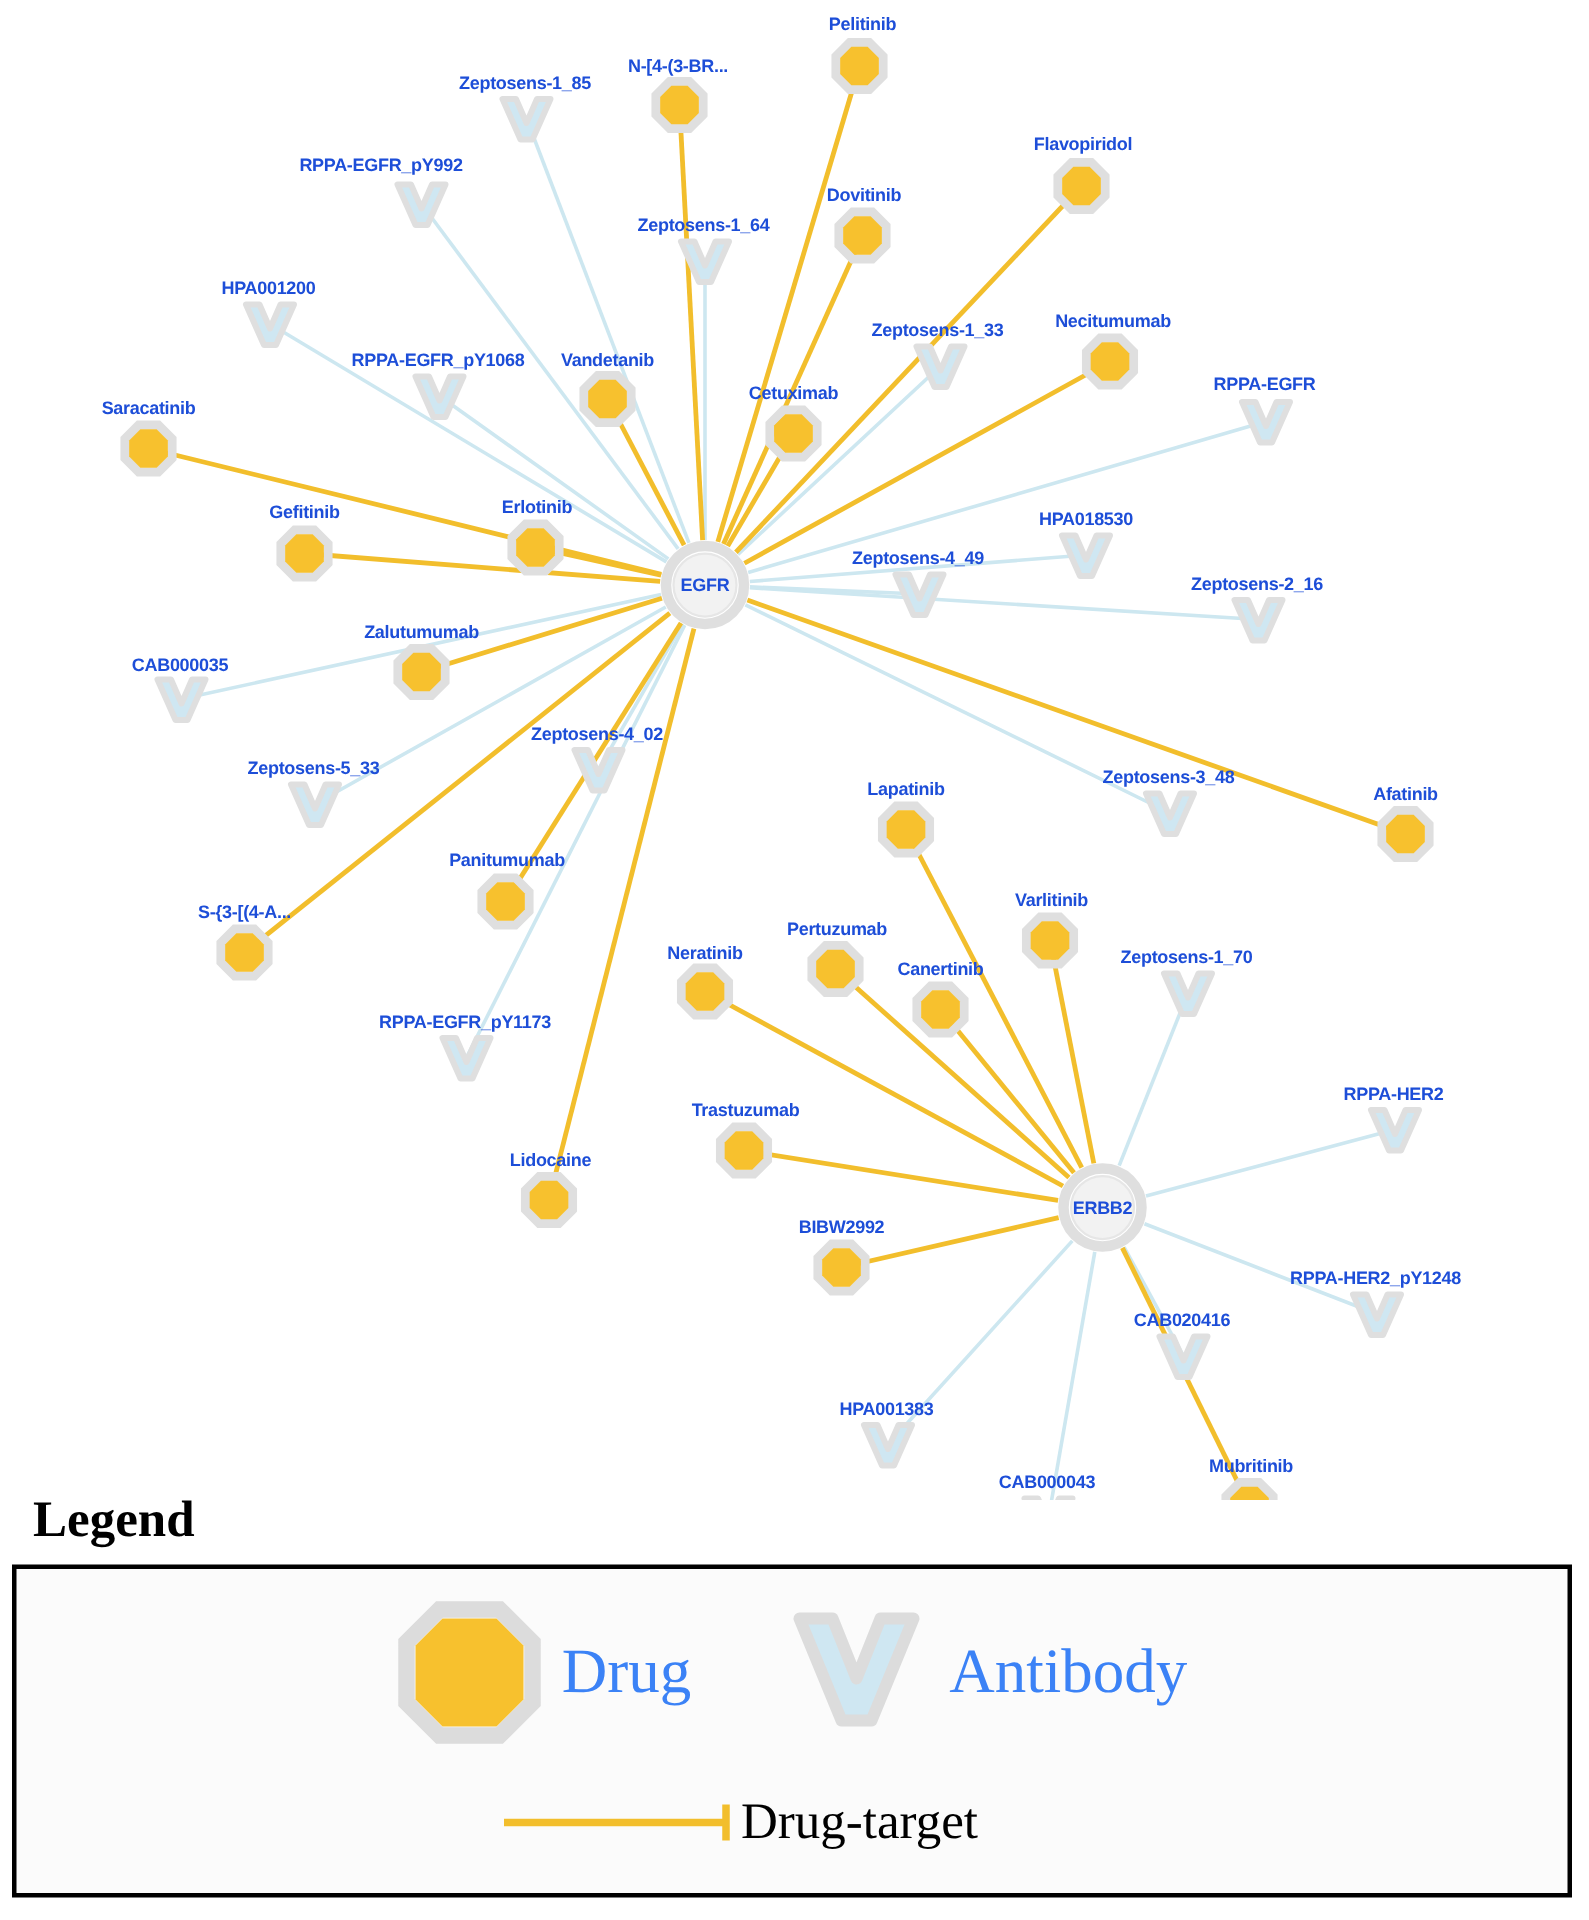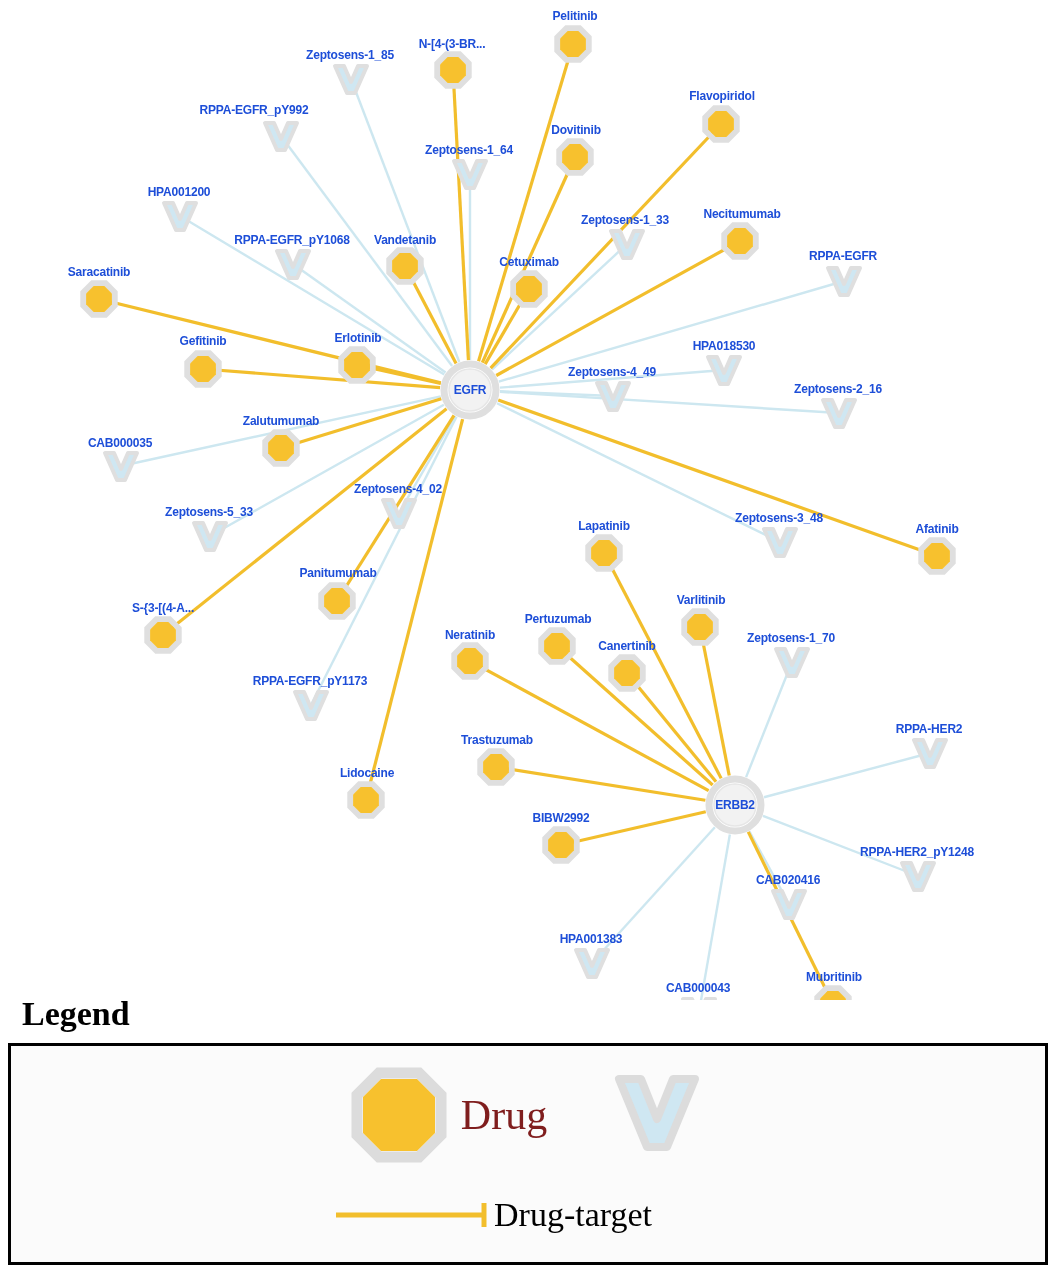--- a/index.html
+++ b/index.html
@@ -64,21 +64,21 @@
   .legend-item {
     display: flex;
     align-items: center;
     gap: 14px;
   }
   .legend-item.drug { margin-right: 62px; }
   .legend-item.gene { margin-right: 62px; }
   .legend-text {
     font-family: "Liberation Serif", serif;
     font-size: 42px;
-    color: #7f1d1d;
+    color: #3b82f6;
   }
   .legend-row2 {
     position: absolute;
     left: 0;
     top: 1185px;
     width: 1056px;
     height: 60px;
     display: flex;
     align-items: center;
     justify-content: center;
@@ -228,20 +228,21 @@
     <svg width="96" height="96" viewBox="0 0 96 96">
       <polygon points="28,6 68,6 90,28 90,68 68,90 28,90 6,68 6,28" fill="none" stroke="#DCDCDC" stroke-width="11"></polygon>
       <polygon points="30,12 66,12 84,30 84,66 66,84 30,84 12,66 12,30" fill="#F7C12E"></polygon>
     </svg>
     <span class="legend-text">Drug</span>
   </div>
   <div class="legend-item antibody">
     <svg width="96" height="96" viewBox="0 0 96 96">
       <path d="M10,12 L32,12 L48,52 L64,12 L86,12 L58,80 L38,80 Z" fill="#CFE7F2" stroke="#DCDCDC" stroke-width="8" stroke-linejoin="round"></path>
     </svg>
+    <span class="legend-text">Antibody</span>
   </div>
 </div>
 
 <div class="legend-row2">
   <div class="legend-edge-item first">
     <svg width="160" height="30" viewBox="0 0 160 30">
       <line x1="2" y1="15" x2="148" y2="15" stroke="#F2BE2C" stroke-width="5"></line>
       <line x1="150" y1="3" x2="150" y2="27" stroke="#F2BE2C" stroke-width="5"></line>
     </svg>
     <span class="legend-edge-text">Drug-target</span>

